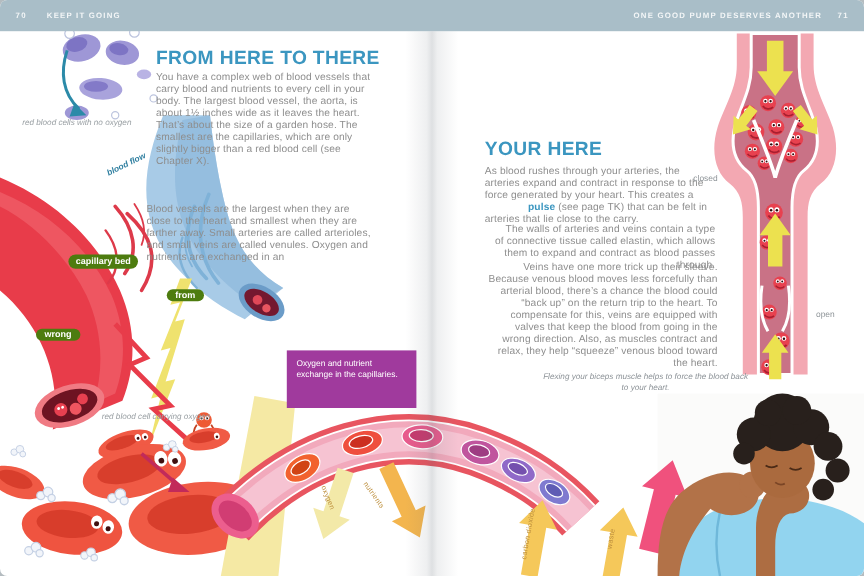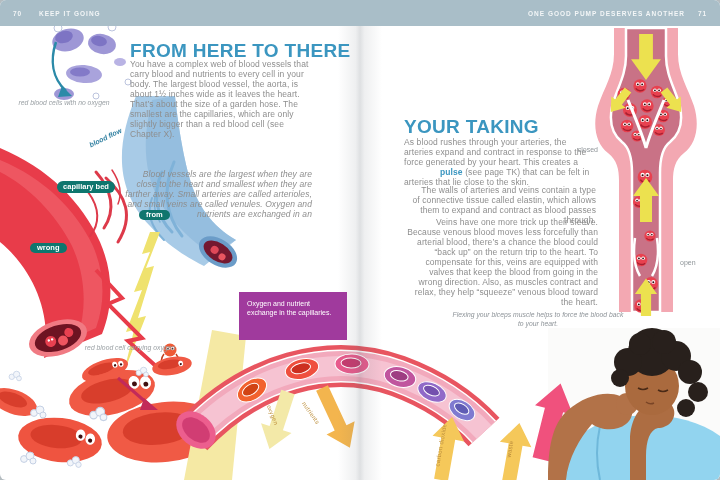--- a/index.html
+++ b/index.html
@@ -1,27 +1,27 @@
 <!DOCTYPE html>
 <html><head>
 <meta charset="utf-8">
 <style>
   html,body{margin:0;padding:0;background:#b4bcc0;}
   #book{position:relative;width:720px;height:480px;background:#ffffff;overflow:hidden;
         border-radius:6px;font-family:"Liberation Sans",sans-serif;}
   .abs{position:absolute;}
   #headerbar{left:0;top:0;width:720px;height:26px;background:#a9bec8;}
   .hdr{font-size:6.5px;font-weight:bold;letter-spacing:1px;color:#f3f6f7;top:10px;}
-  .heading{font-size:19px;font-weight:bold;color:#3b96c0;letter-spacing:0.3px;white-space:nowrap;}
+  .heading{font-size:16px;font-weight:bold;color:#3b96c0;letter-spacing:0.3px;white-space:nowrap;}
   .bodytext{font-size:8.5px;line-height:1.18;color:#8e8e8e;letter-spacing:0.1px;}
   .indent{text-indent:9px;text-align:right;}
-  .rightal{text-align:right;font-style:italic;}
+  .rightal{text-align:left;}
   .pulse{color:#3b96c0;font-weight:bold;padding-left:36px;}
-  .pill{background:#0f766e;color:#ffffff;font-size:7.5px;font-weight:bold;
-        padding:1px 7px;border-radius:8px;text-align:center;line-height:1.1;white-space:nowrap;}
+  .pill{background:#4d7c0f;color:#ffffff;font-size:7.5px;font-weight:bold;
+        padding:1px 7px;border-radius:8px;text-align:center;line-height:1.1;white-space:nowrap;margin-top:31px;}
   .pill2{white-space:normal;border-radius:9px;padding:2px 6px;}
   .script{font-style:italic;color:#9aa0a4;font-size:6.8px;text-align:center;line-height:1.3;}
   .flowlbl{font-style:italic;font-weight:bold;color:#2f7fa0;font-size:7px;transform:rotate(-26deg);}
   .purplebox{background:#a03a9d;color:#ffffff;font-size:7px;line-height:1.35;
              padding:7px 8px;width:92px;min-height:34px;}
   .valvelbl{font-size:7px;color:#8e9498;}
   .arrlbl{font-size:6px;color:#bd8f3d;letter-spacing:0.3px;white-space:nowrap;text-align:center;}
   #gutter{left:338px;top:26px;width:44px;height:454px;pointer-events:none;
           background:linear-gradient(90deg,rgba(90,100,110,0) 0%,rgba(90,100,110,0.10) 40%,rgba(90,100,110,0.20) 50%,rgba(90,100,110,0.10) 60%,rgba(90,100,110,0) 100%);}
 </style>
@@ -293,22 +293,22 @@
   <div class="abs heading" style="left:130px;top:40px">FROM HERE TO THERE</div>
   <div class="abs bodytext" style="left:130px;top:59px;width:184px">You have a complex web of blood vessels that carry blood and nutrients to every cell in your body. The largest blood vessel, the aorta, is about 1½ inches wide as it leaves the heart. That’s about the size of a garden hose. The smallest are the capillaries, which are only slightly bigger than a red blood cell (see Chapter X).</div>
   <div class="abs bodytext rightal" style="left:122px;top:169px;width:190px">Blood vessels are the largest when they are close to the heart and smallest when they are farther away. Small arteries are called arterioles, and small veins are called venules. Oxygen and nutrients are exchanged in an</div>
   <div class="abs flowlbl" style="left:88px;top:134px">blood flow</div>
   <div class="abs pill pill2" style="left:57px;top:181px;width:46px">capillary bed</div>
   <div class="abs pill" style="left:139px;top:210px">from</div>
   <div class="abs pill" style="left:30px;top:243px">wrong</div>
   <div class="abs purplebox" style="left:239px;top:292px">Oxygen and nutrient exchange in the capillaries.</div>
   <div class="abs script" style="left:82px;top:344px;width:96px">red blood cell carrying oxygen</div>
 
-  <div class="abs heading" style="left:404px;top:116px">YOUR TAKING</div>
-  <div class="abs bodytext" style="left:404px;top:137px;width:192px"><span>As blood rushes through your arteries, the arteries expand and contract in response to the force generated by your heart. This creates a </span><span class="pulse">pulse</span><span> (see page TK) that can be felt in arteries that lie close to the skin.</span></div>
+  <div class="abs heading" style="left:404px;top:116px">YOUR HERE</div>
+  <div class="abs bodytext" style="left:404px;top:137px;width:192px"><span>As blood rushes through your arteries, the arteries expand and contract in response to the force generated by your heart. This creates a </span><span class="pulse">pulse</span><span> (see page TK) that can be felt in arteries that lie close to the carry.</span></div>
   <div class="abs bodytext indent" style="left:404px;top:185px;width:192px">The walls of arteries and veins contain a type of connective tissue called elastin, which allows them to expand and contract as blood passes through.</div>
   <div class="abs bodytext indent" style="left:404px;top:217px;width:194px">Veins have one more trick up their sleeve. Because venous blood moves less forcefully than arterial blood, there’s a chance the blood could “back up” on the return trip to the heart. To compensate for this, veins are equipped with valves that keep the blood from going in the wrong direction. Also, as muscles contract and relax, they help “squeeze” venous blood toward the heart.</div>
   <div class="abs valvelbl" style="left:560px;top:146px;width:38px;text-align:right">closed</div>
   <div class="abs valvelbl" style="left:680px;top:259px">open</div>
   <div class="abs script" style="left:452px;top:311px;width:172px;color:#8d9398">Flexing your biceps muscle helps to force the blood back to your heart.</div>
 
   <div class="abs arrlbl" style="left:262px;top:412px;transform:rotate(68deg)">oxygen</div>
   <div class="abs arrlbl" style="left:298px;top:410px;transform:rotate(55deg)">nutrients</div>
   <div class="abs arrlbl" style="left:414px;top:442px;width:54px;transform:rotate(-80deg)">carbon dioxide</div>
   <div class="abs arrlbl" style="left:490px;top:446px;width:40px;transform:rotate(-80deg)">waste</div>

